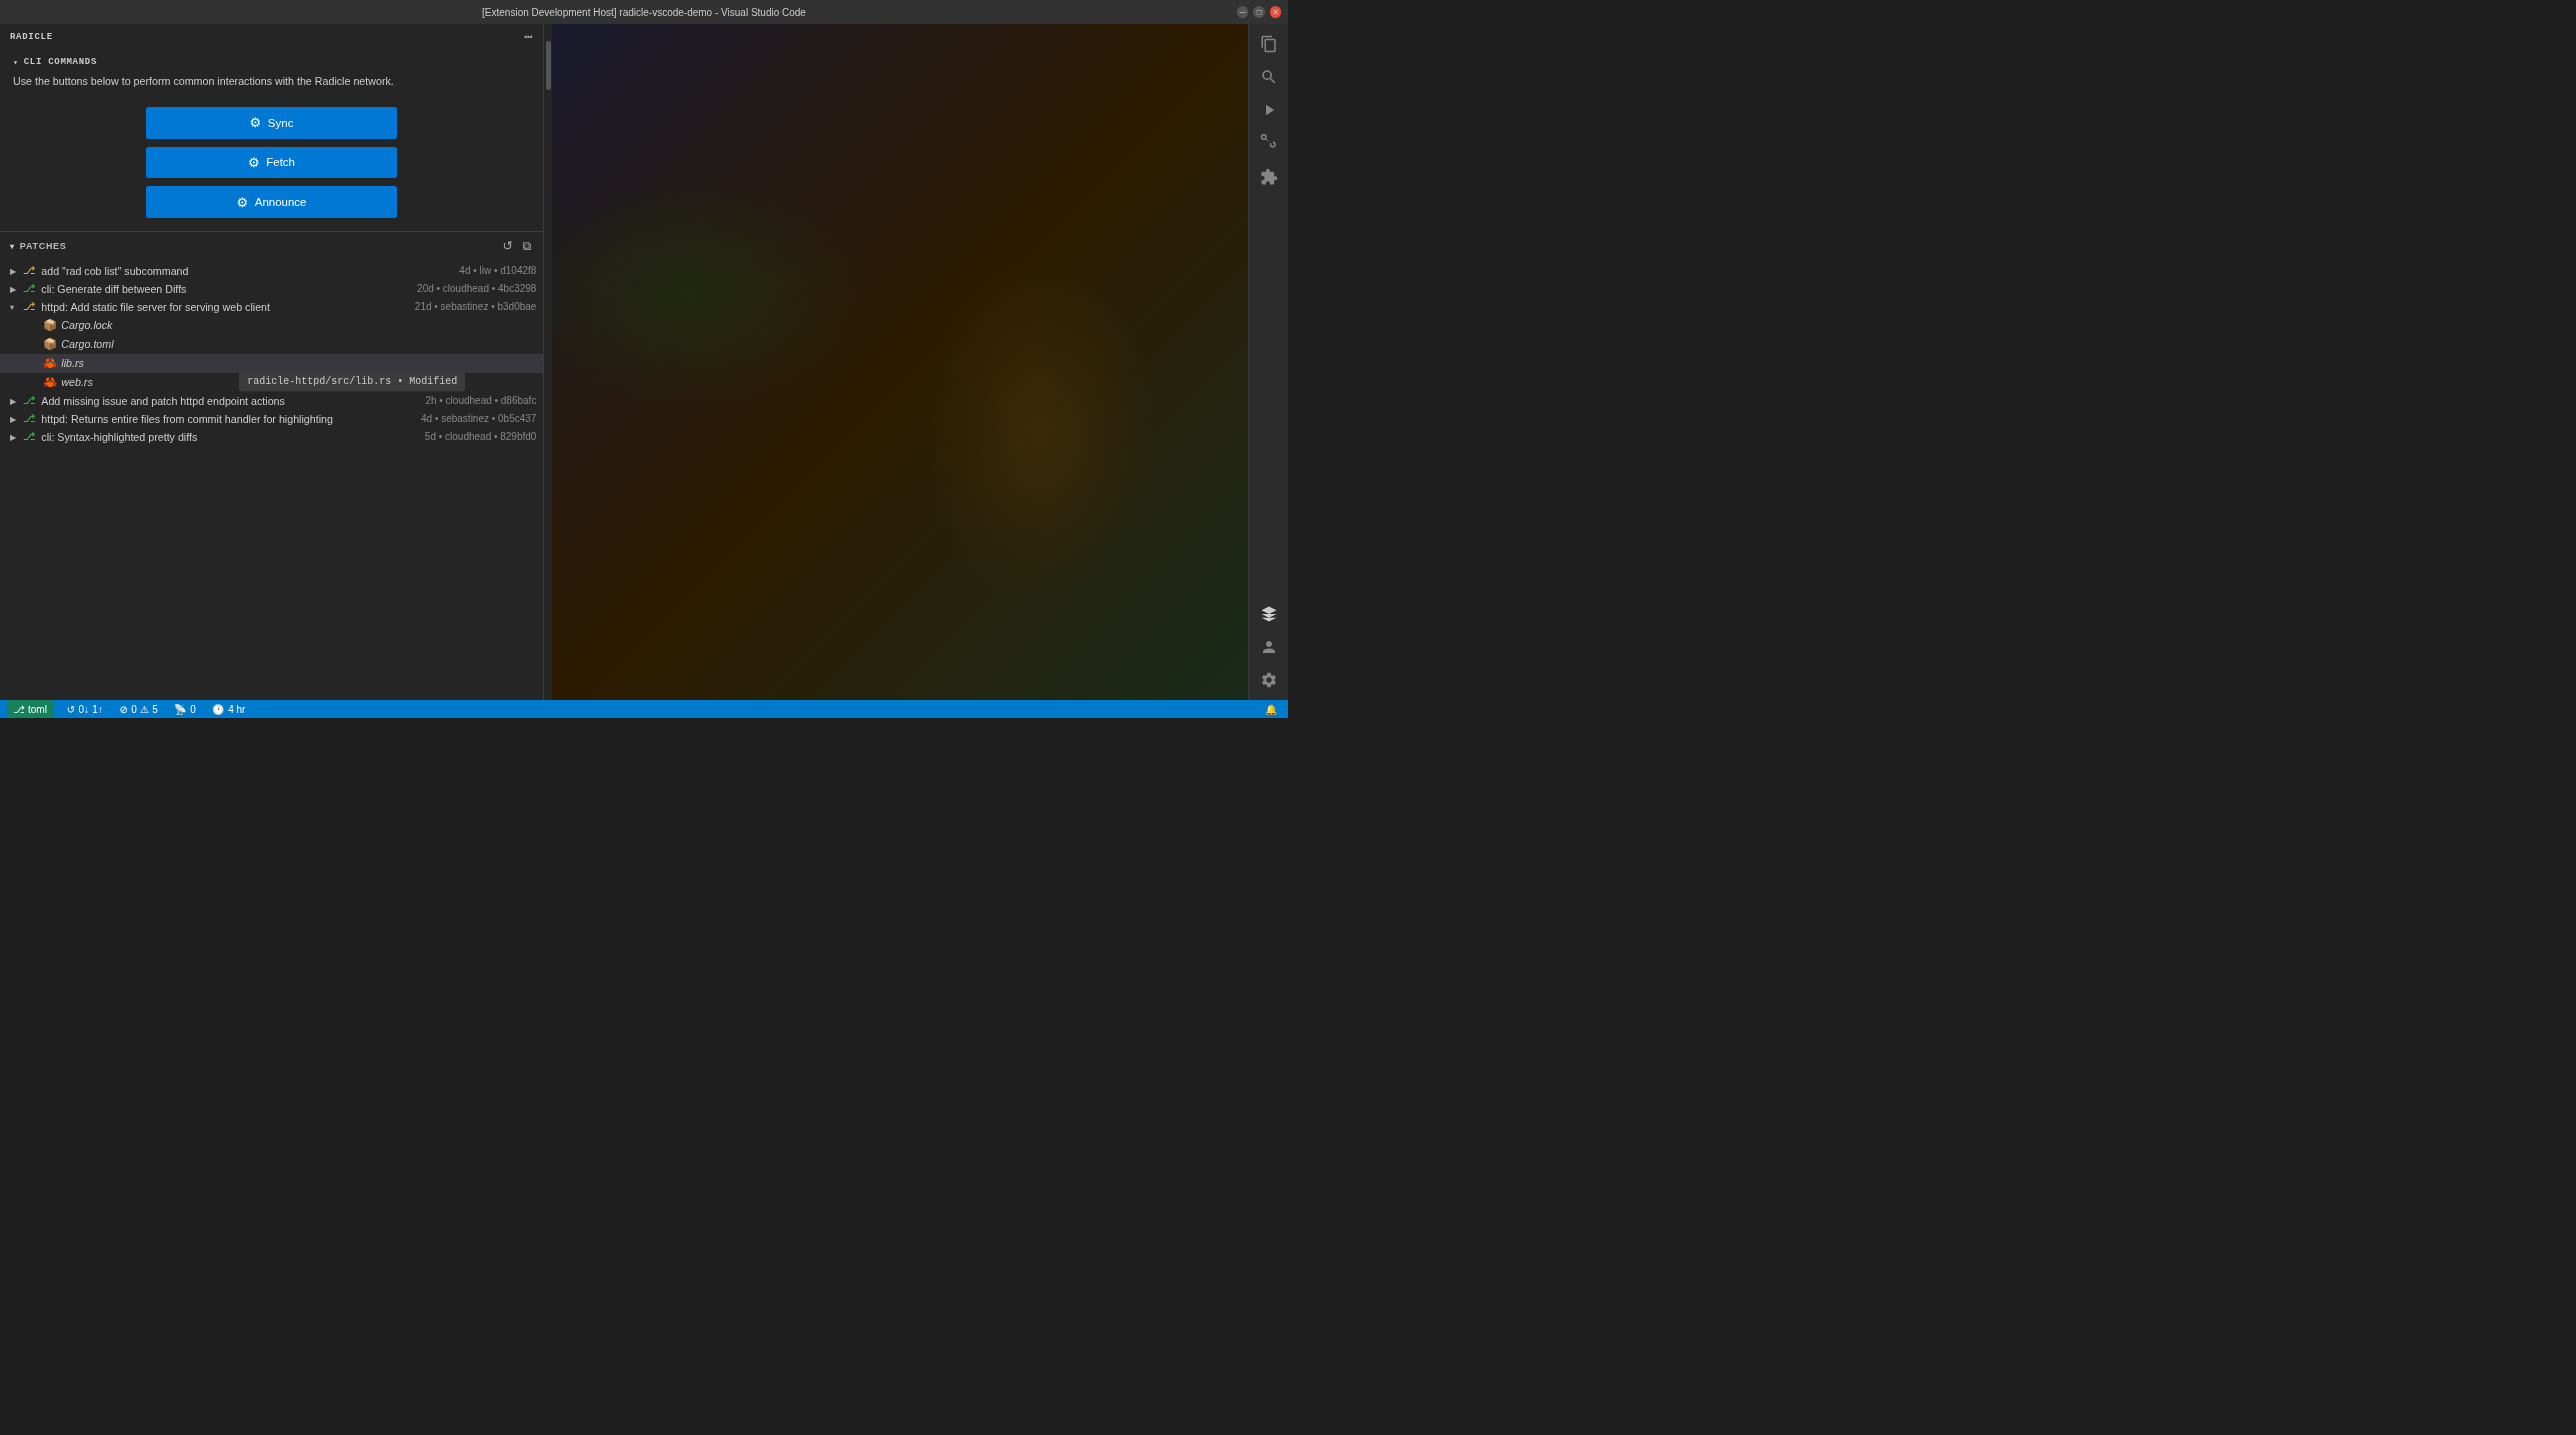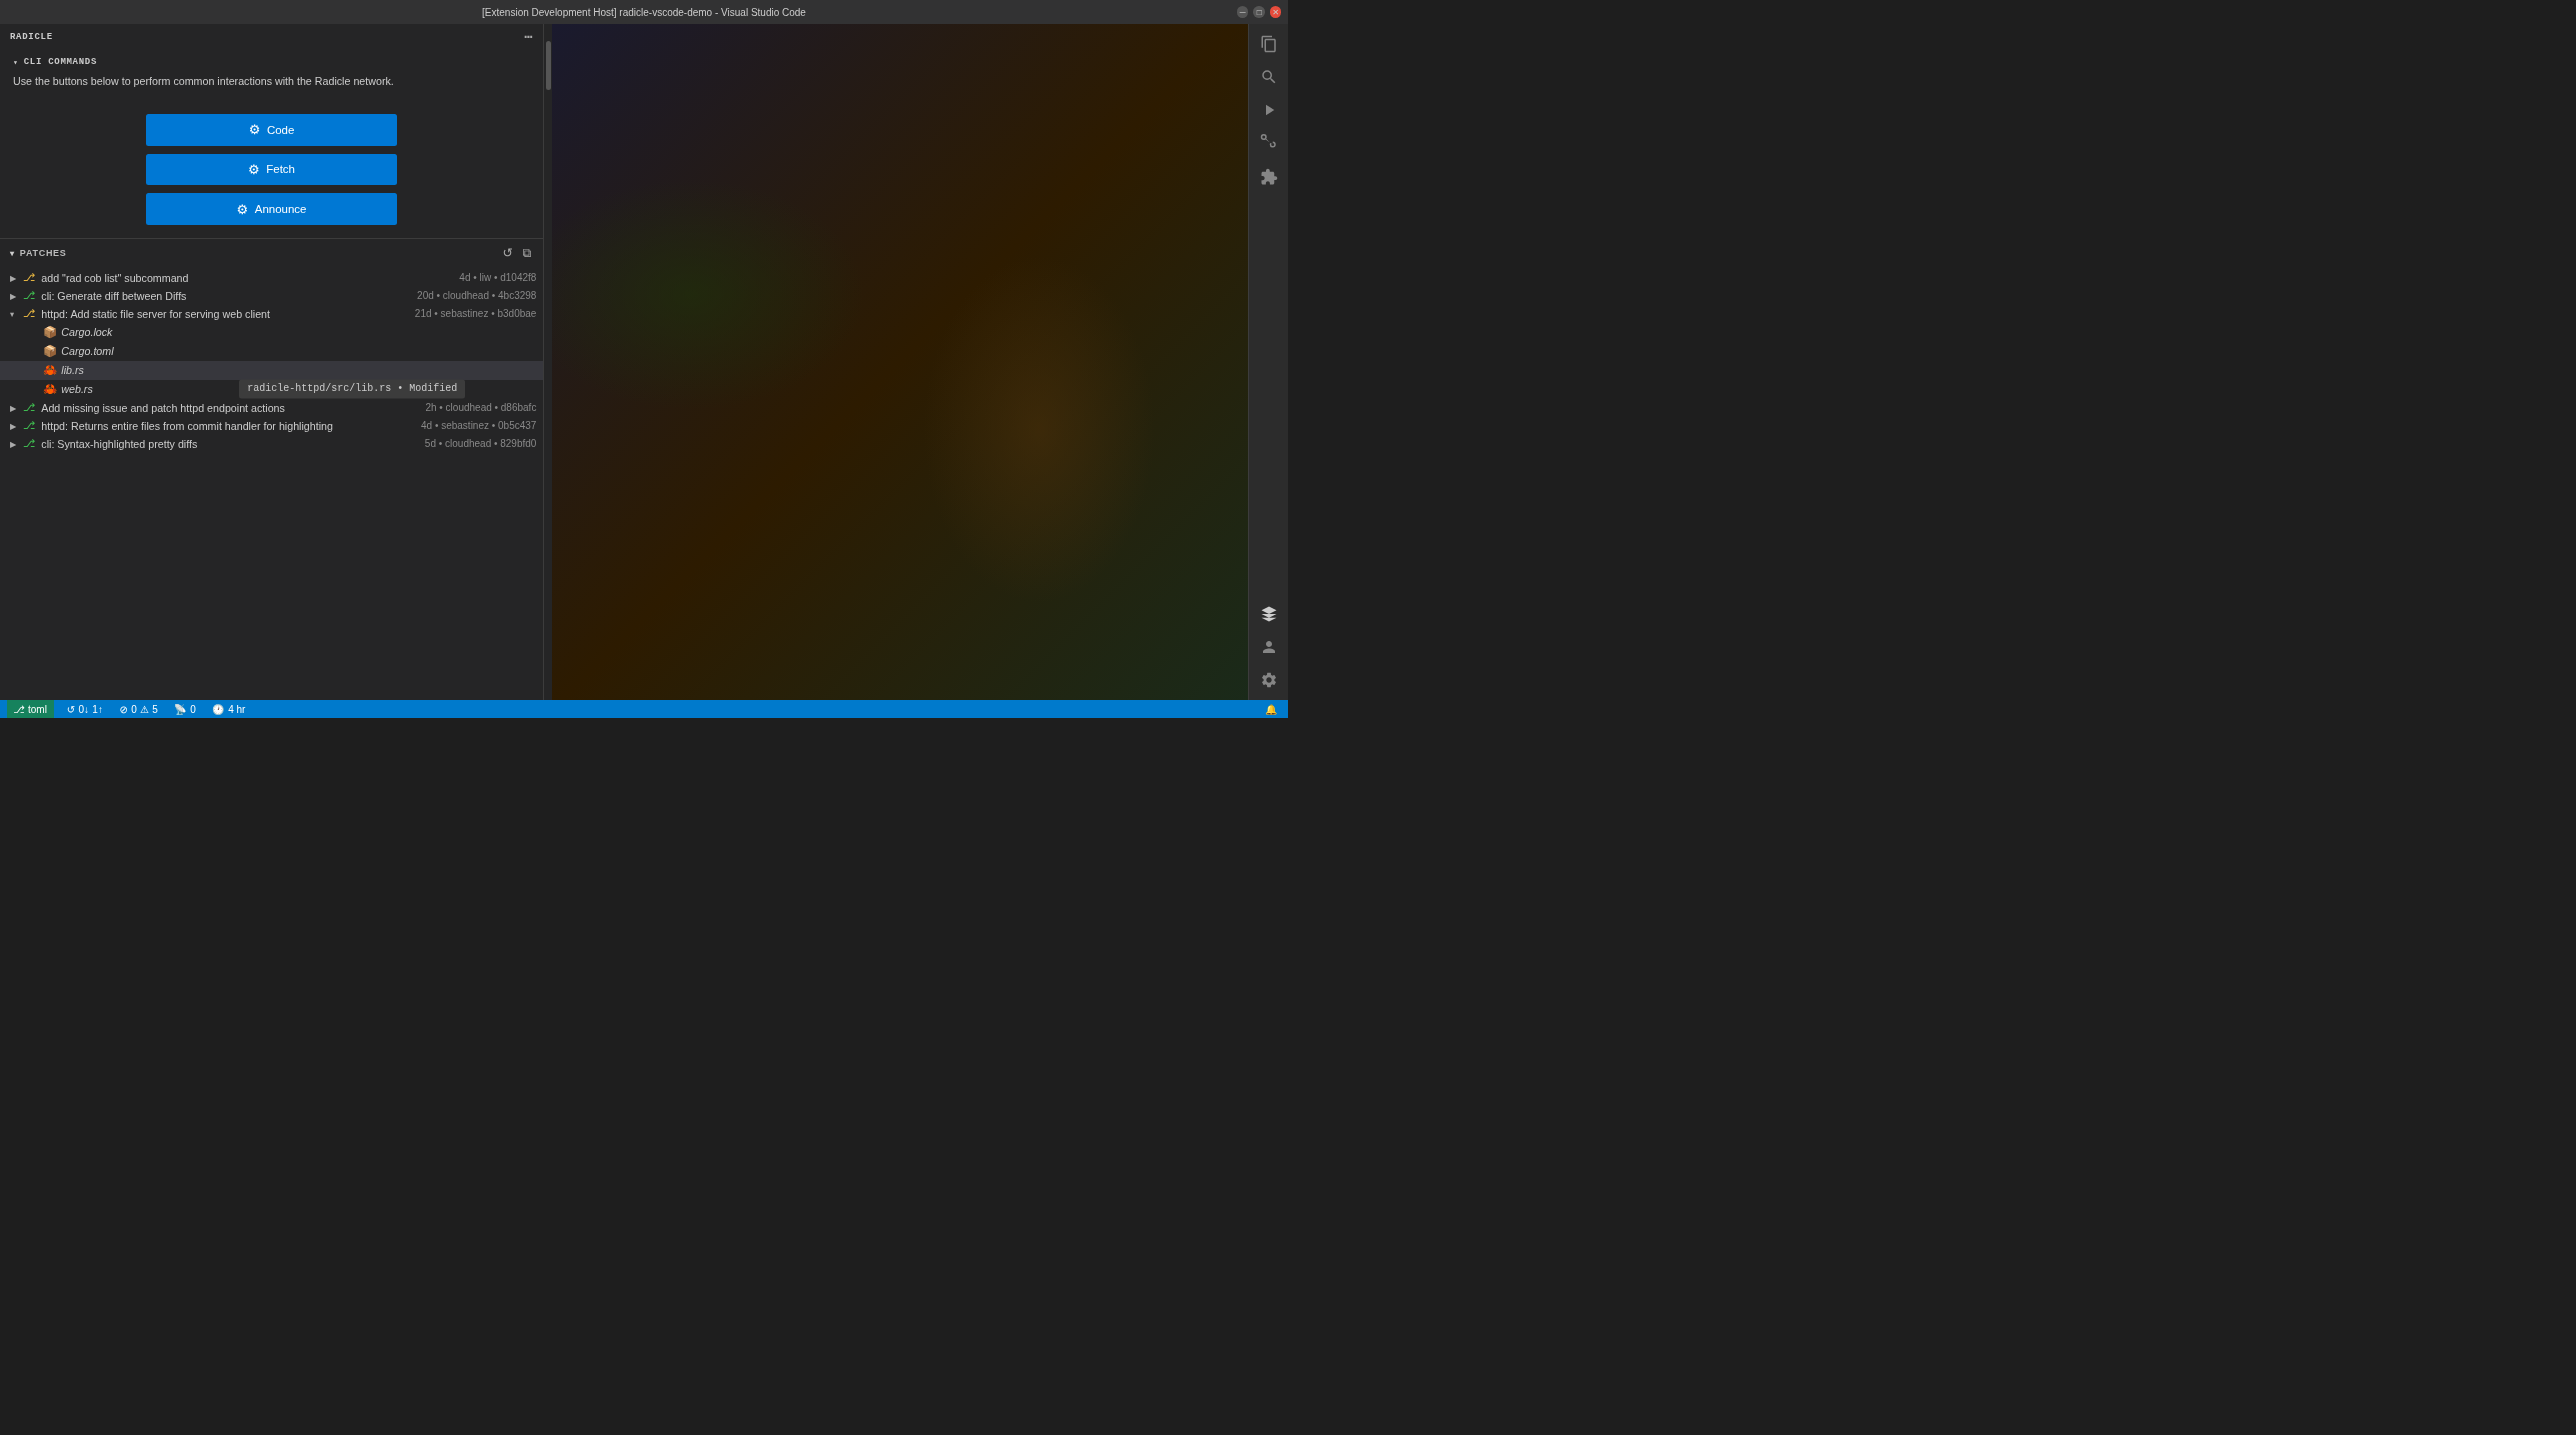--- a/index.html
+++ b/index.html
@@ -93,21 +93,21 @@
     }
 
     
     .cli-section {
       padding: 6.6px 13px 13px 13px;
       border-bottom: 0.8px solid #3c3c3c;
     }
     .cli-description {
       color: #cccccc;
       font-size: 10.7px;
-      margin-bottom: 25px;
+      margin-bottom: 18px;
       line-height: 1.5;
     }
     .cli-buttons {
       display: flex;
       flex-direction: column;
       gap: 8.2px;
       align-items: center;
     }
     .cli-btn {
       width: 251px;
@@ -359,21 +359,21 @@
       <div class="section-header" style="padding: 0 0 6.6px 0;">
         <div class="left">
           <span class="chevron">▾</span>
           <span>CLI COMMANDS</span>
         </div>
       </div>
       <div class="cli-description">Use the buttons below to perform common interactions with the Radicle network.</div>
       <div class="cli-buttons">
         <button class="cli-btn">
           <span class="btn-icon">⚙</span>
-          <span>Code</span>
+          <span>Sync</span>
         </button>
         <button class="cli-btn">
           <span class="btn-icon">⚙</span>
           <span>Fetch</span>
         </button>
         <button class="cli-btn">
           <span class="btn-icon">⚙</span>
           <span>Announce</span>
         </button>
       </div>

